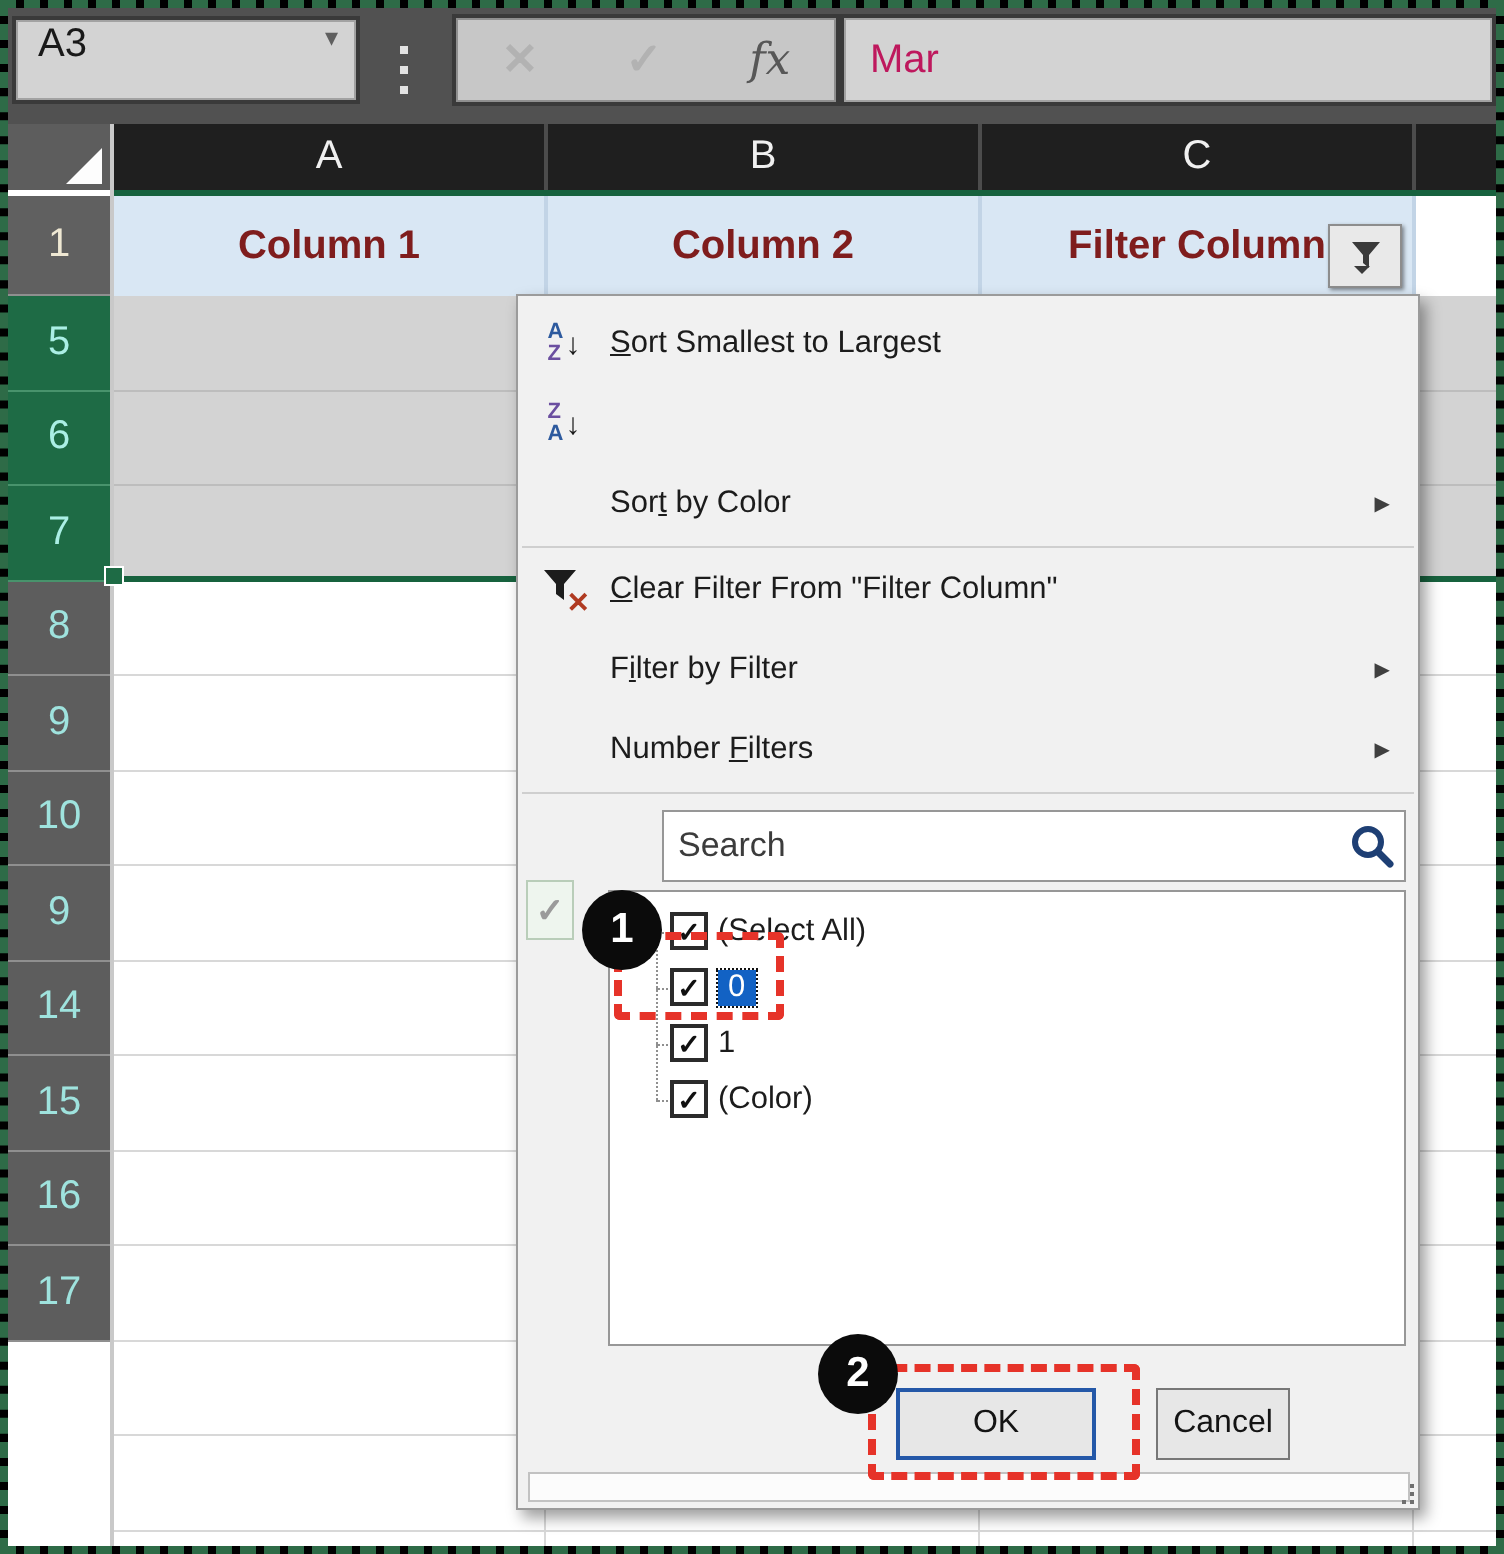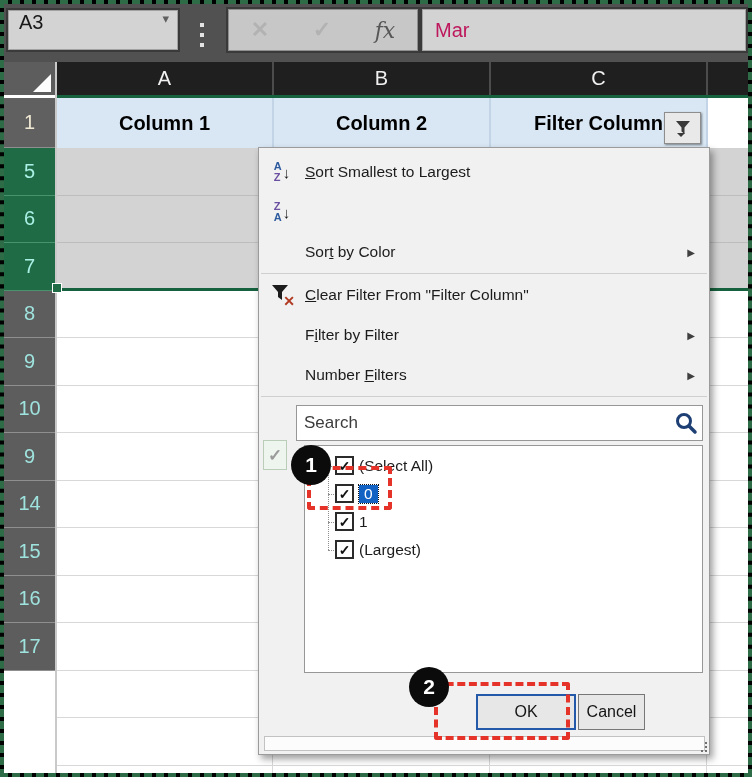--- a/index.html
+++ b/index.html
@@ -38,21 +38,21 @@
   .colhdr { position:absolute; top:58px; height:33px; background:#1f1f1f; color:#f0f0f0;
     display:flex; align-items:center; justify-content:center; font-size:20px; border-right:2px solid #4c4c4c; }
   .corner { position:absolute; left:0; top:58px; width:51px; height:33px; background:#5d5d5d; }
   .corner .tri { position:absolute; right:4px; bottom:3px; width:0; height:0;
     border-left:18px solid transparent; border-bottom:18px solid #fdfdfd; }
   .greenline { position:absolute; left:53px; top:91px; width:691px; height:3px; background:#17623e; }
 
   
   .r1num { position:absolute; left:0; top:94px; width:51px; height:50px; background:#606060;
     color:#efe8d3; font-size:20px; display:flex; align-items:center; justify-content:center; border-bottom:1px solid #8f8f8f; }
-  .r1cell { position:absolute; top:94px; height:50px; background:#d9e7f4; color:#000000;
+  .r1cell { position:absolute; top:94px; height:50px; background:#d9e7f4; color:#7f1d1d;
     font-weight:bold; font-size:20px; display:flex; align-items:center; justify-content:center; border-right:2px solid #c2d4e6; }
   .r1d { position:absolute; left:704px; top:94px; width:40px; height:50px; background:#ffffff; }
   .filterbtn {
     position:absolute; left:660px; top:108px; width:37px; height:32px;
     background:#e9e9e9; border:1px solid #8d8d8d; box-shadow:1px 1px 2px rgba(0,0,0,.45);
     display:flex; align-items:center; justify-content:center; cursor:pointer;
   }
 
   
   .rowhdrs { position:absolute; left:0; top:144px; width:51px; }
@@ -79,40 +79,40 @@
   .mi .key { text-decoration:underline; }
   .mi .sub { margin-left:auto; margin-right:14px; font-size:10px; color:#3f3f3f; }
   .msep { height:1px; background:#cfcfcf; margin:1px 2px; }
   .azicon { display:flex; align-items:center; }
   .azicon .letters { display:flex; flex-direction:column; font-size:11px; font-weight:bold; line-height:11px; }
   .azicon .la { color:#2d5a9e; } .azicon .lz { color:#6b4fa0; }
   .azicon .dn { font-size:15px; font-weight:bold; color:#1a1a1a; margin-left:1px; }
   .clearicon { position:relative; width:22px; height:22px; }
   .clearicon .x { position:absolute; right:-2px; bottom:-3px; color:#b03a21; font-weight:bold; font-size:14px; }
 
-  .searchwrap { margin:8px 6px 4px 37px; height:36px; position:relative; }
+  .searchwrap { margin:8px 6px 4px 72px; height:36px; position:relative; }
   .searchwrap input {
     width:100%; height:100%; border:1px solid #979797; background:#fff;
     font-family:"Liberation Sans", sans-serif; font-size:17px; color:#2e2e2e; padding:0 36px 0 7px; outline:none;
   }
   .searchwrap input::placeholder { color:#3c3c3c; opacity:1; }
   .mag { position:absolute; right:5px; top:6px; }
 
   .listbox { margin:2px 6px 0 45px; height:228px; background:#fff; border:1px solid #979797; position:relative; padding-top:6px; }
   .treeline { position:absolute; left:23px; top:16px; height:88px; border-left:1px dotted #8f8f8f; }
   .li { position:relative; height:28px; display:flex; align-items:center; padding-left:54px; cursor:pointer; }
   .li::before { content:""; position:absolute; left:23px; top:50%; width:8px; border-top:1px dotted #8f8f8f; }
   .cb { position:absolute; left:30px; top:4px; width:19px; height:19px; border:2px solid #2b2b2b; background:#fff;
     display:flex; align-items:center; justify-content:center; font-size:14px; font-weight:bold; color:#101010; line-height:1; }
   .li .val { white-space:nowrap; }
   .li .val.hl { background:#1262c4; color:#fff; padding:0 5px; outline:1px dotted #111; }
 
   .btn { position:absolute; top:546px; height:36px; background:#e7e7e7; color:#141414;
     font-size:16px; display:flex; align-items:center; justify-content:center; cursor:pointer; font-family:"Liberation Sans", sans-serif; }
-  .okbtn { left:189px; width:100px; border:2px solid #2458a8; box-shadow:0 0 0 1px #e7e7e7 inset;margin-left:28px; }
+  .okbtn { left:189px; width:100px; border:2px solid #2458a8; box-shadow:0 0 0 1px #e7e7e7 inset; }
   .cancelbtn { left:319px; width:67px; border:1px solid #777; }
   .bstrip { position:absolute; left:5px; bottom:3px; width:441px; height:15px; background:#fcfcfc; border:1px solid #c2c2c2; }
   .grip { position:absolute; right:2px; bottom:2px; width:9px; height:9px; }
   .grip i { position:absolute; width:2px; height:2px; background:#6f6f6f; }
   .grip i:nth-child(1){right:0;bottom:0} .grip i:nth-child(2){right:0;bottom:4px}
   .grip i:nth-child(3){right:4px;bottom:0} .grip i:nth-child(4){right:0;bottom:8px}
 
   
   .checkover { position:absolute; left:259px; top:436px; width:24px; height:30px; z-index:20;
     background:#eef5ee; border:1px solid #b9cdb9; display:flex; align-items:center; justify-content:center;
@@ -275,21 +275,21 @@
       <div class="li">
         <span class="cb">✓</span>
         <span class="val hl">0</span>
       </div>
       <div class="li">
         <span class="cb">✓</span>
         <span class="val">1</span>
       </div>
       <div class="li">
         <span class="cb">✓</span>
-        <span class="val">(Largest)</span>
+        <span class="val">(Color)</span>
       </div>
     </div>
 
     <div class="btn okbtn">OK</div>
     <div class="btn cancelbtn">Cancel</div>
     <div class="bstrip"></div>
     <div class="grip">
           <i></i>
           <i></i>
           <i></i>

